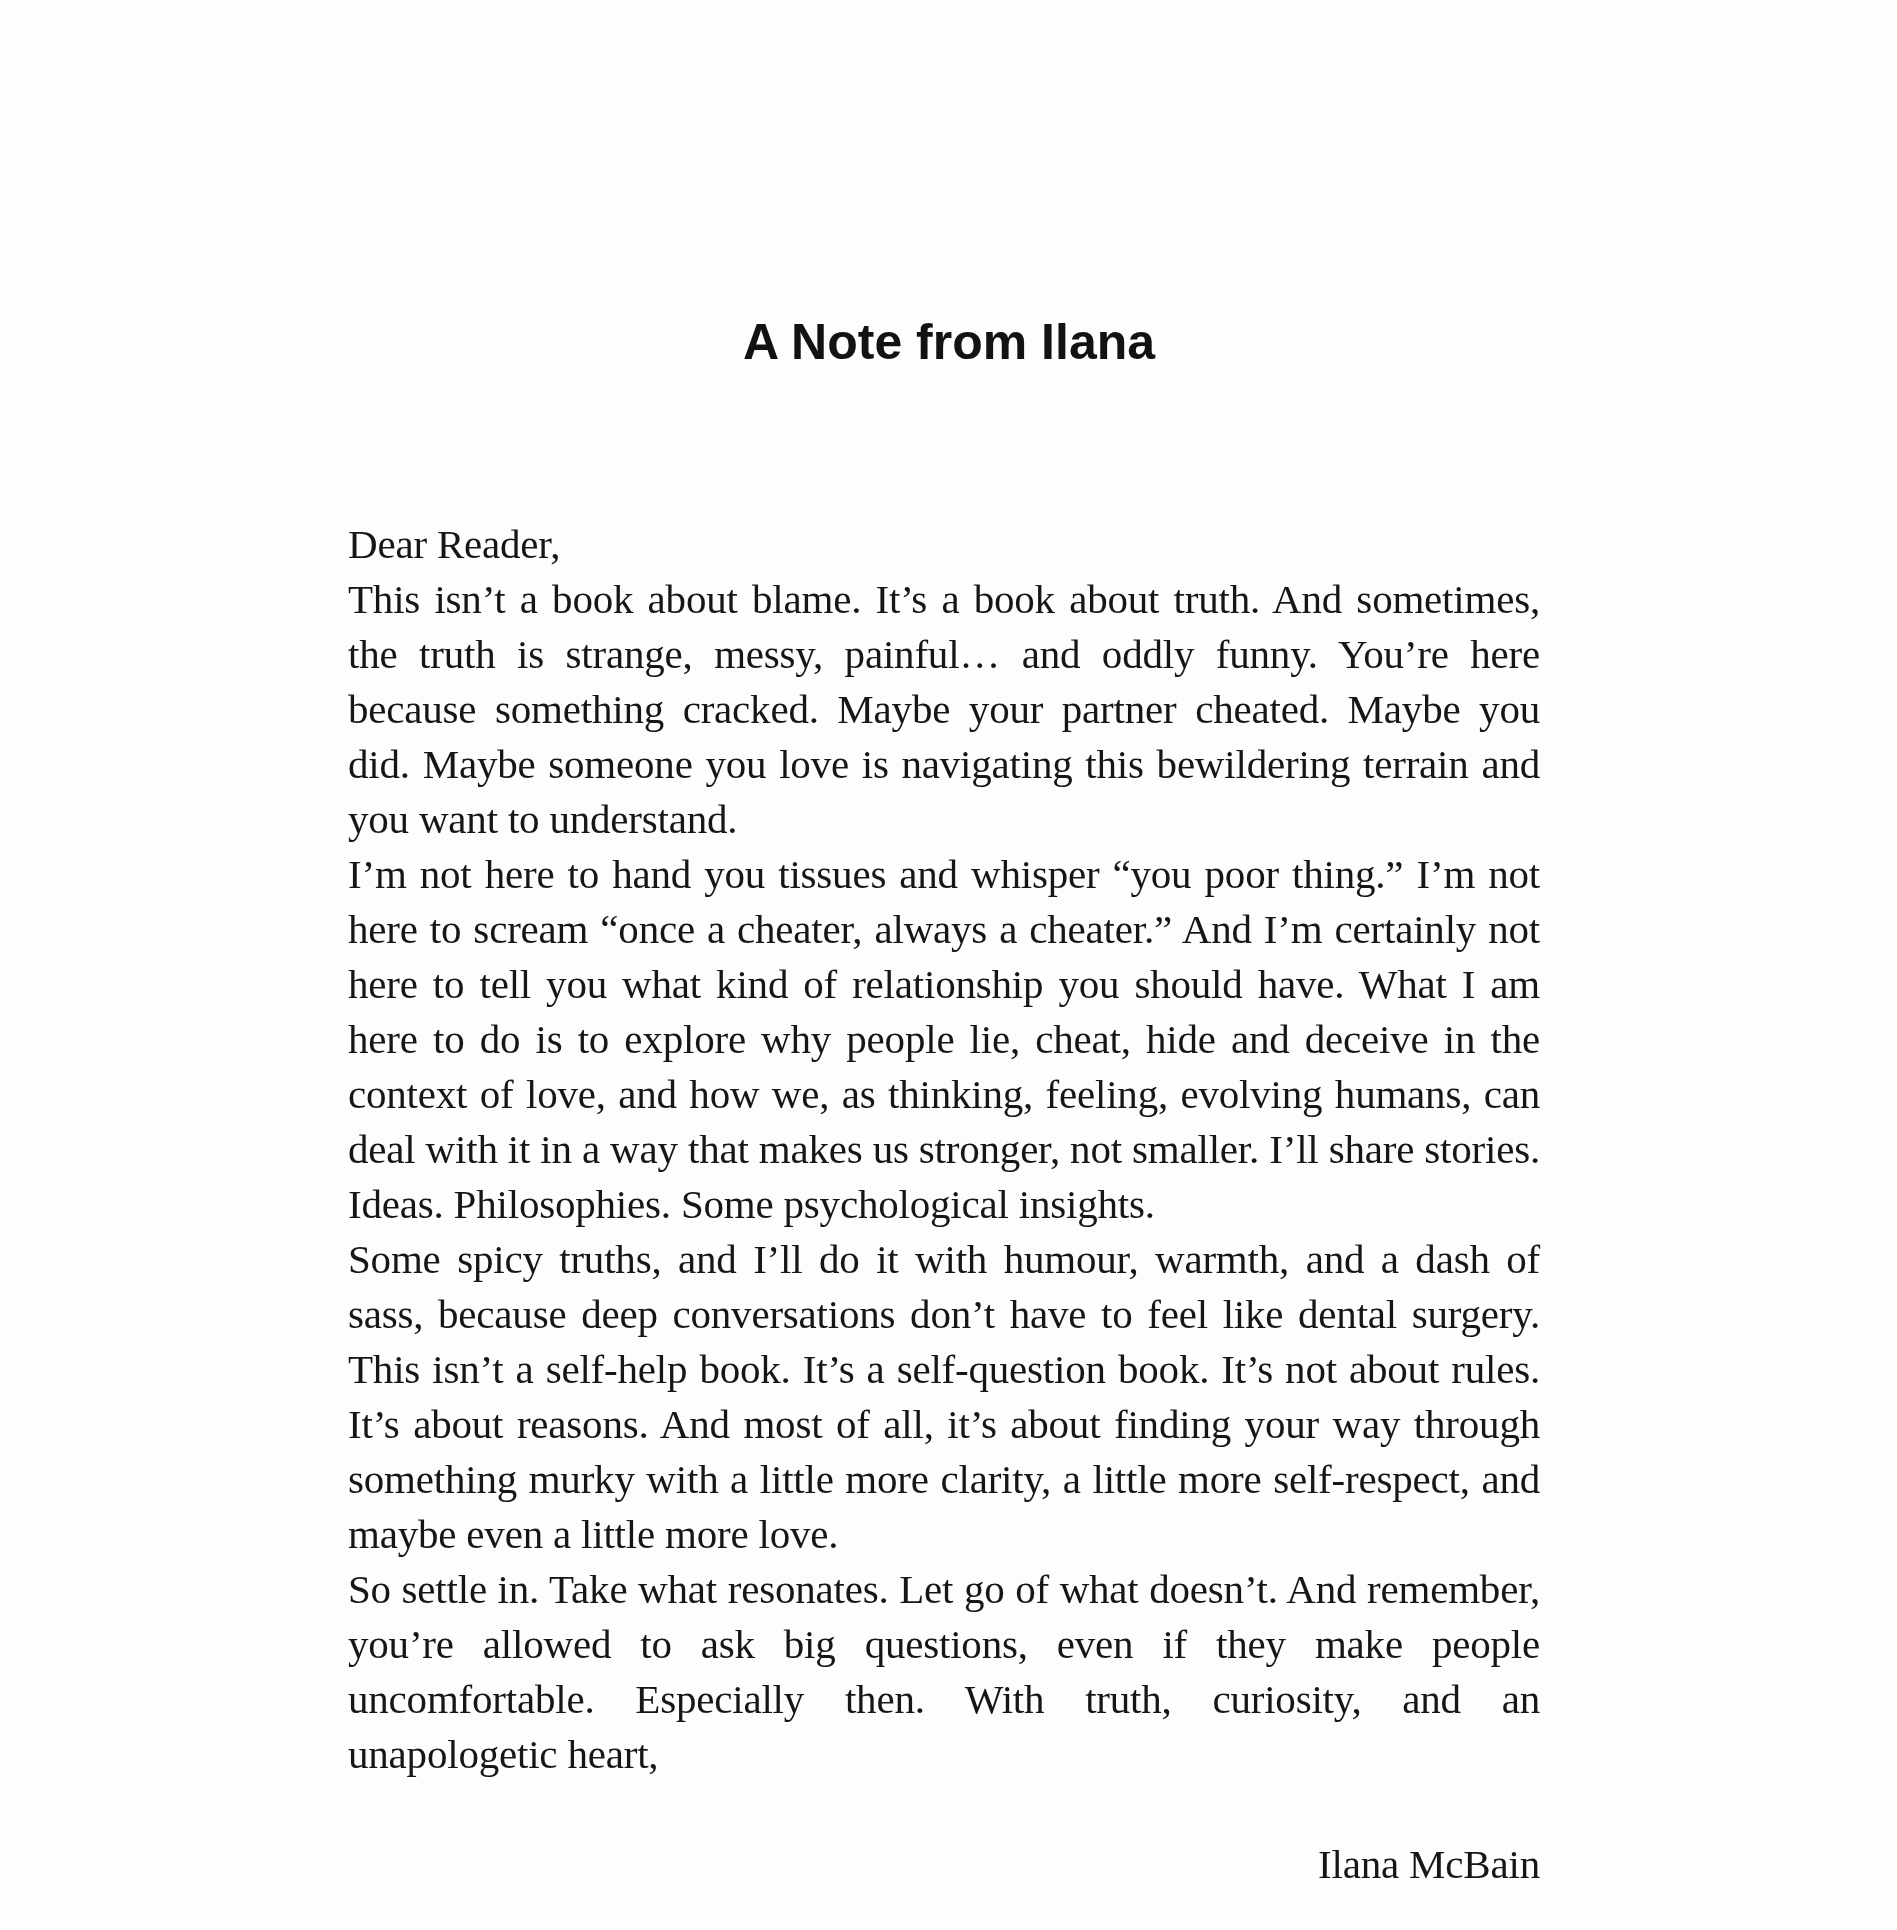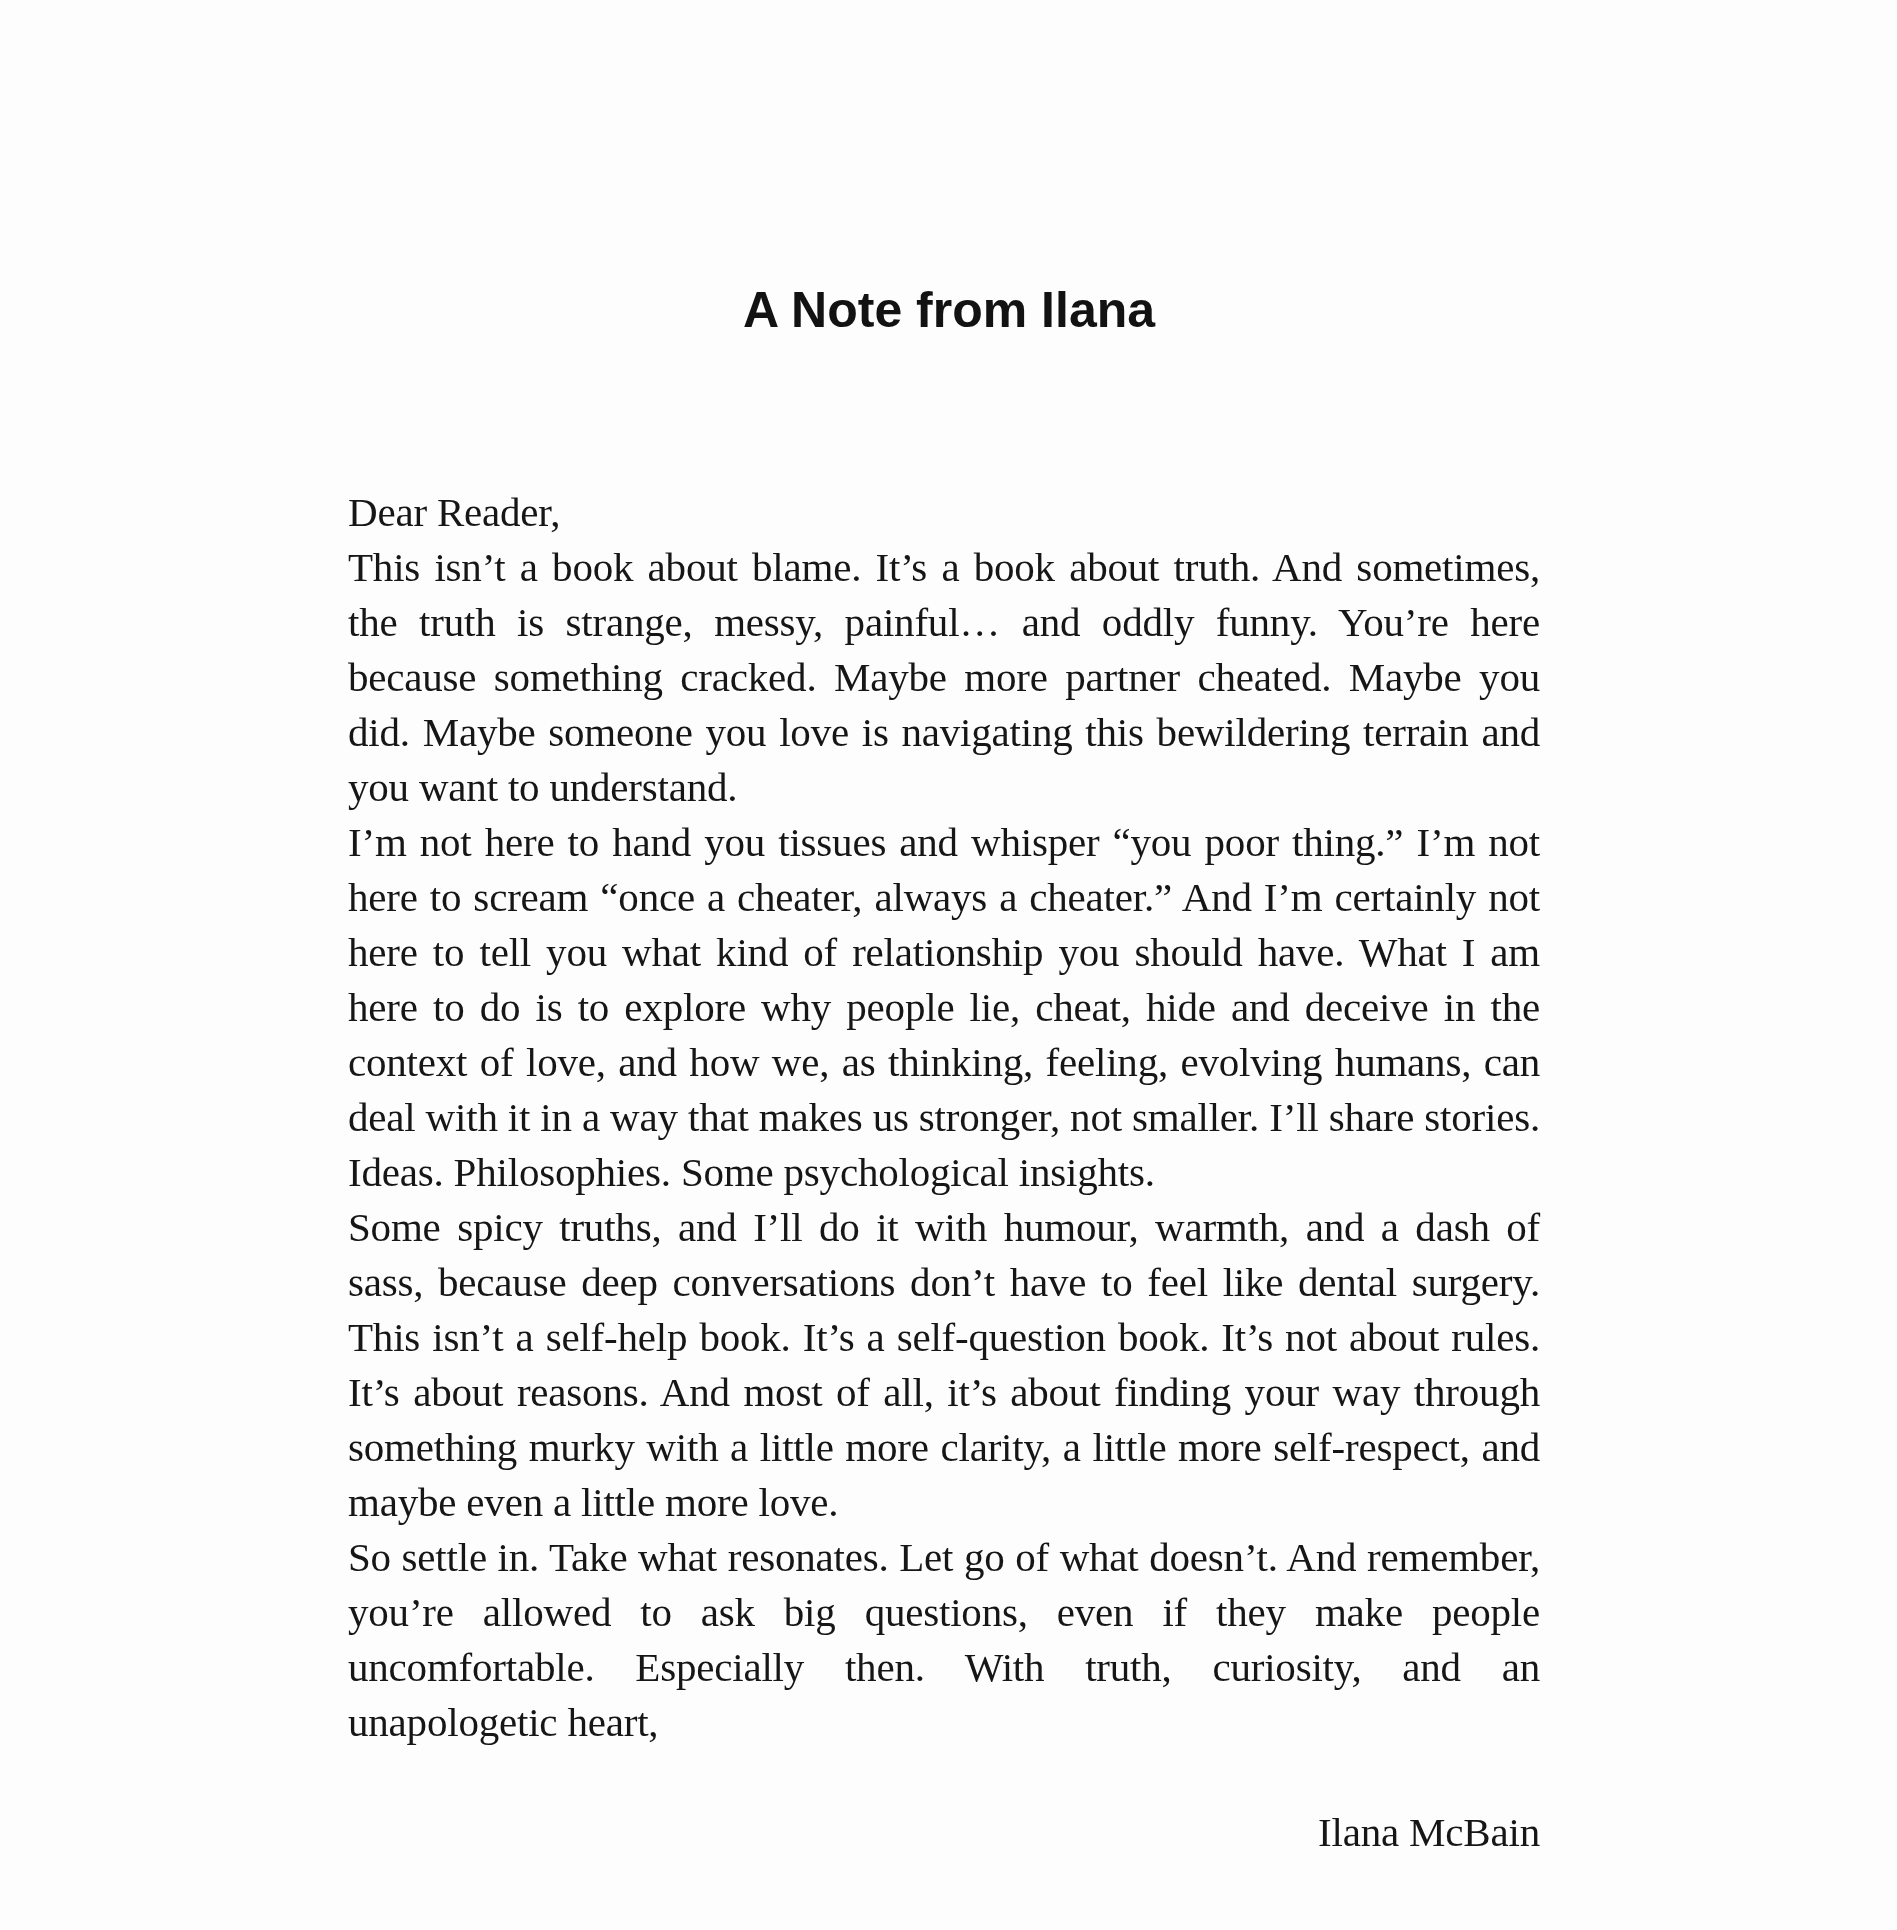--- a/index.html
+++ b/index.html
@@ -12,20 +12,21 @@
     background: #fdfdfd;
     font-family: "Liberation Serif", serif;
     color: #161616;
     overflow: hidden;
   }
   .page {
     position: relative;
     width: 1898px;
     height: 1664px;
     background: #fdfdfd;
+    margin-top: 32px;
   }
   .page-title {
     position: absolute;
     top: 281px;
     left: 0;
     width: 100%;
     margin: 0;
     text-align: center;
     font-family: "Liberation Sans", sans-serif;
     font-weight: 700;
@@ -54,20 +55,20 @@
   }
 </style>
 </head>
 <body>
 
 <div class="page">
   <h1 class="page-title">A Note from Ilana</h1>
 
   <div class="note-body">
     <p>Dear Reader,</p>
-    <p>This isn’t a book about blame. It’s a book about truth. And sometimes, the truth is strange, messy, painful… and oddly funny. You’re here because something cracked. Maybe more partner cheated. Maybe you did. Maybe someone you love is navigating this bewildering terrain and you want to understand.</p>
+    <p>This isn’t a book about blame. It’s a book about truth. And sometimes, the truth is strange, messy, painful… and oddly funny. You’re here because something cracked. Maybe your partner cheated. Maybe you did. Maybe someone you love is navigating this bewildering terrain and you want to understand.</p>
     <p>I’m not here to hand you tissues and whisper “you poor thing.” I’m not here to scream “once a cheater, always a cheater.” And I’m certainly not here to tell you what kind of relationship you should have. What I am here to do is to explore why people lie, cheat, hide and deceive in the context of love, and how we, as thinking, feeling, evolving humans, can deal with it in a way that makes us stronger, not smaller. I’ll share stories. Ideas. Philosophies. Some psychological insights.</p>
     <p>Some spicy truths, and I’ll do it with humour, warmth, and a dash of sass, because deep conversations don’t have to feel like dental surgery. This isn’t a self-help book. It’s a self-question book. It’s not about rules. It’s about reasons. And most of all, it’s about finding your way through something murky with a little more clarity, a little more self-respect, and maybe even a little more love.</p>
     <p>So settle in. Take what resonates. Let go of what doesn’t. And remember, you’re allowed to ask big questions, even if they make people uncomfortable. Especially then. With truth, curiosity, and an unapologetic heart,</p>
     <p class="signature">Ilana McBain</p>
   </div>
 </div>
 
 
 </body></html>

